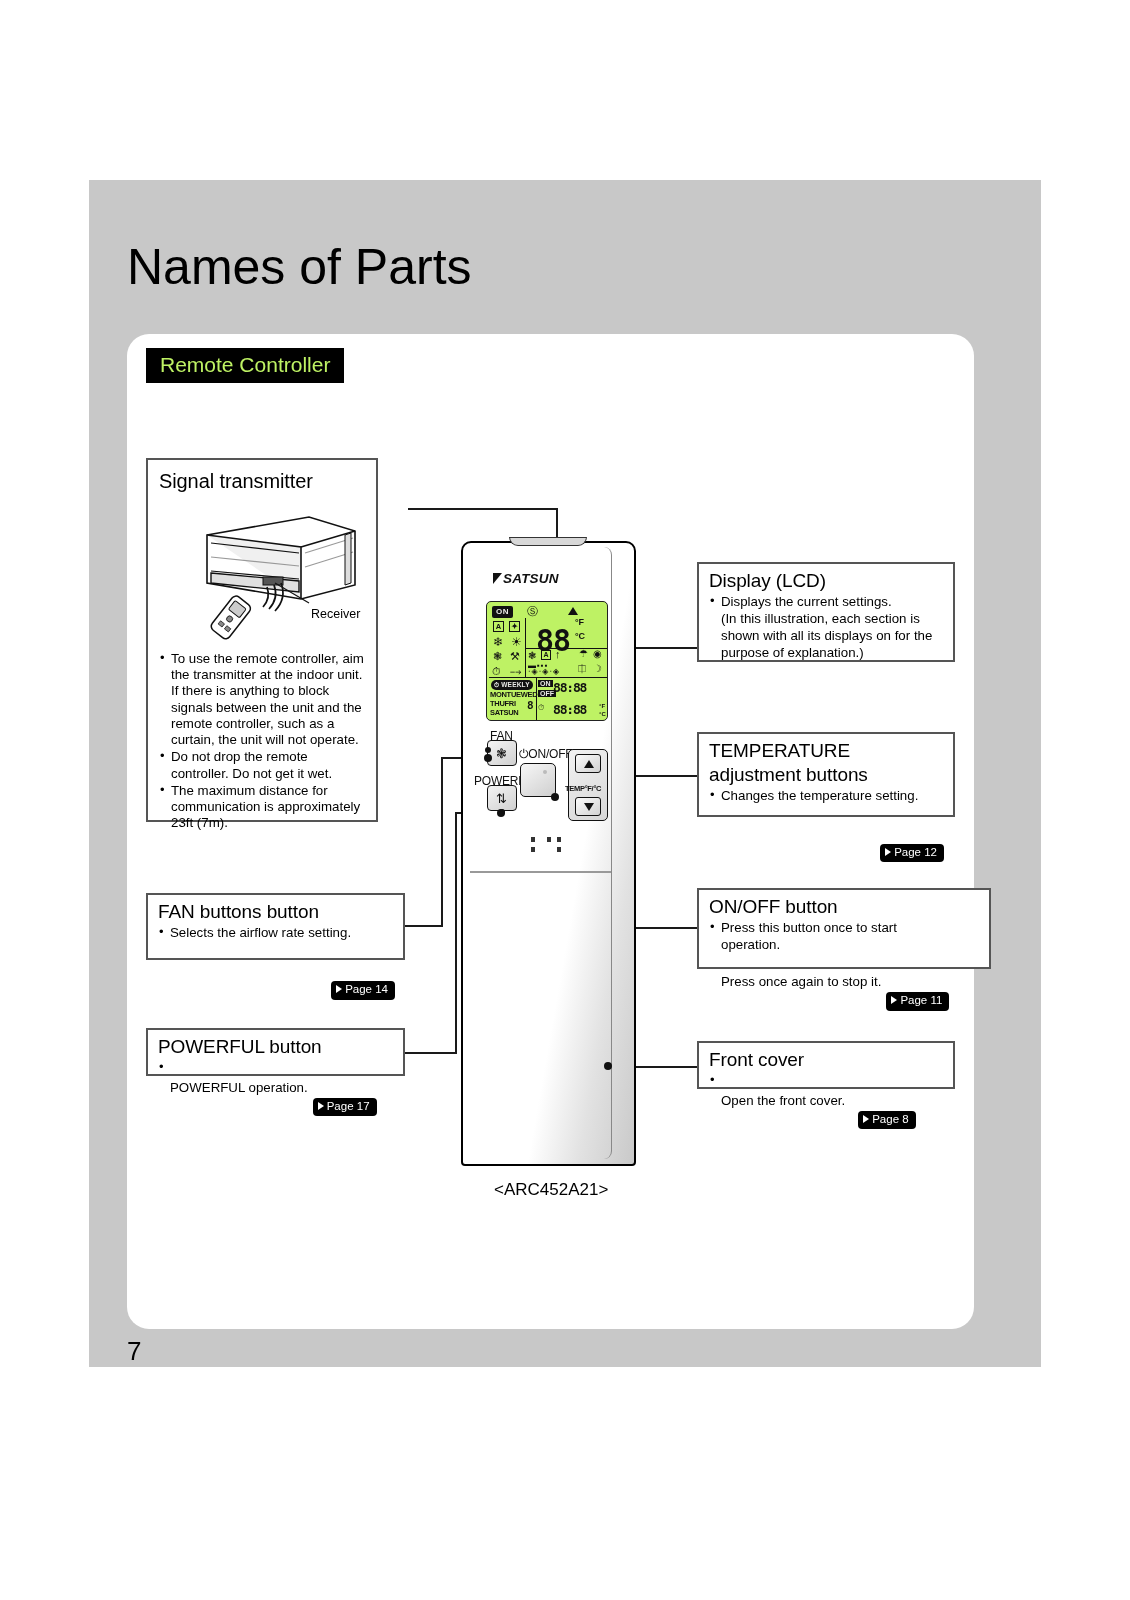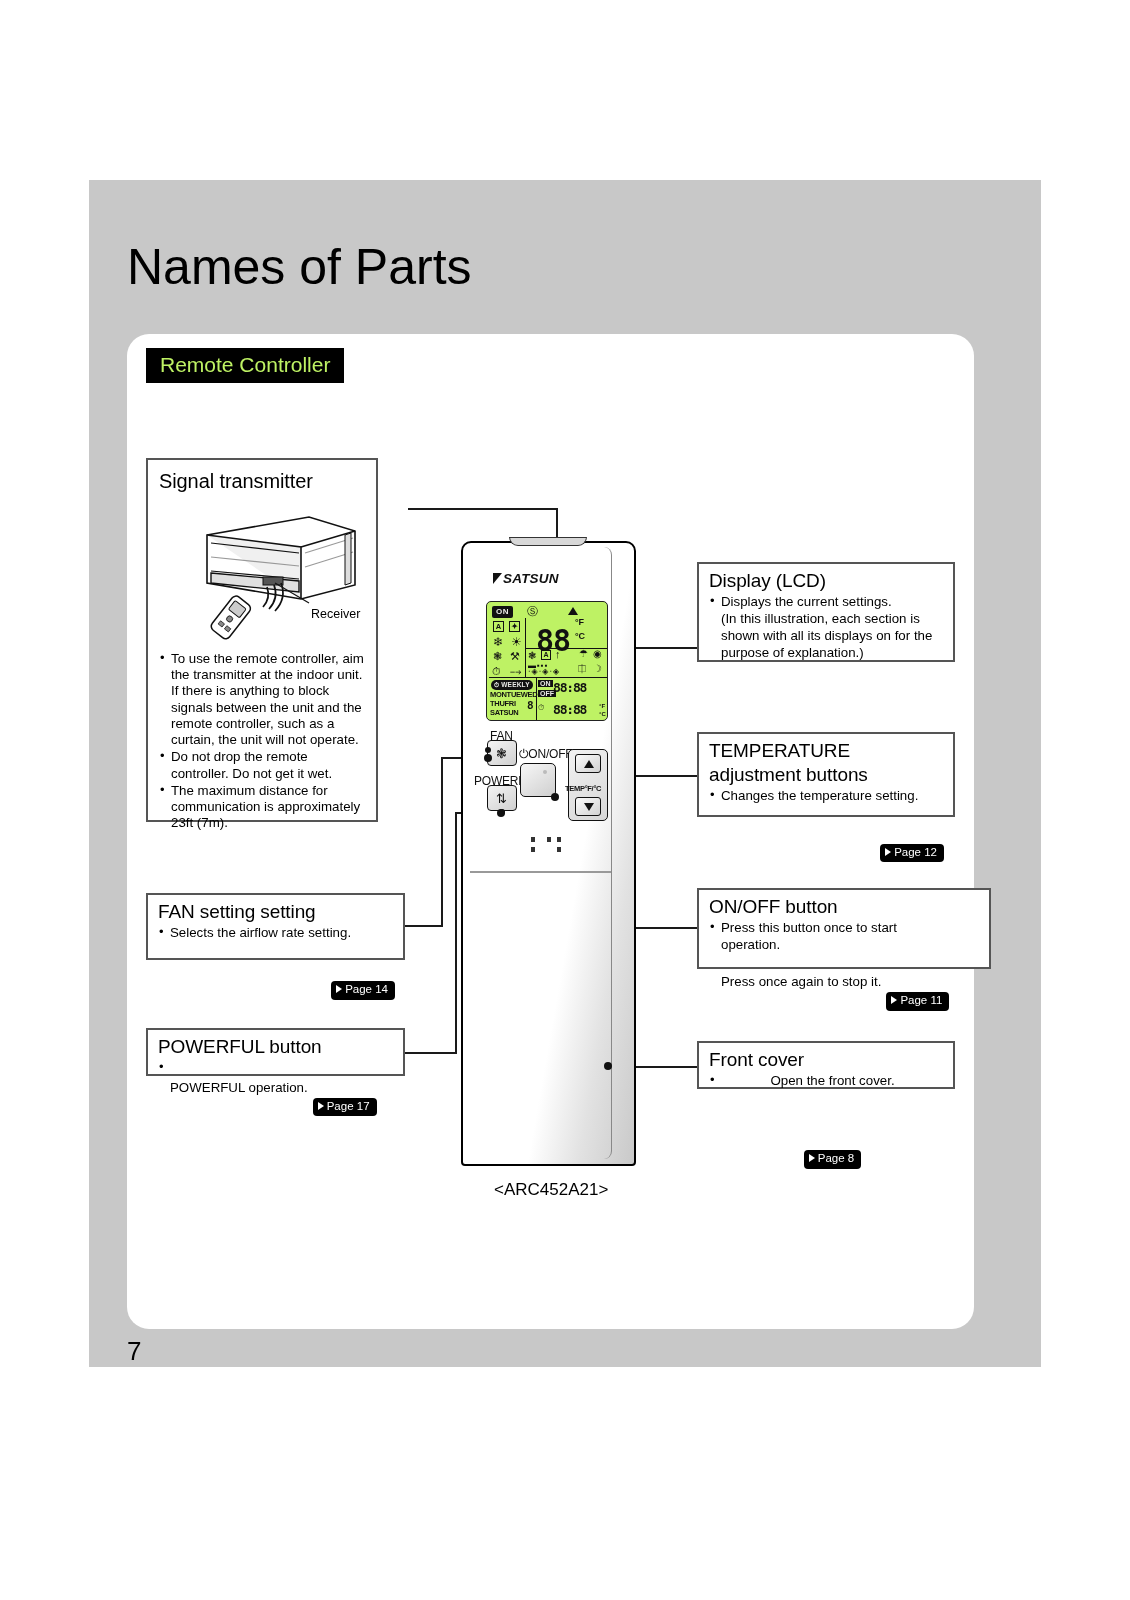--- a/index.html
+++ b/index.html
@@ -118,21 +118,21 @@
   
   #box-fan { left: 146px; top: 893px; width: 259px; height: 67px; padding: 6px 8px 5px 10px; }
   #box-powerful { left: 146px; top: 1028px; width: 259px; height: 48px; padding: 6px 8px 5px 10px; }
   #box-powerful li { display: flex; align-items: center; gap: 5px; }
 
   
   #box-display { left: 697px; top: 562px; width: 258px; height: 100px; padding: 6px 0 5px 10px; }
   #box-temp { left: 697px; top: 732px; width: 258px; height: 85px; padding: 6px 9px 5px 10px; }
   #box-onoff { left: 697px; top: 888px; width: 294px; height: 81px; padding: 6px 9px 5px 10px; }
   #box-front { left: 697px; top: 1041px; width: 258px; height: 48px; padding: 6px 9px 5px 10px; }
-  #box-front li { display: flex; align-items: center; gap: 23px; flex-direction: column; }
+  #box-front li { display: flex; align-items: center; gap: 13px; }
 
   
   .lead { position: absolute; background: #1a1a1a; z-index: 4; }
   .dot {
     position: absolute;
     width: 8px; height: 8px;
     border-radius: 50%;
     background: #111;
     z-index: 7;
   }
@@ -485,21 +485,21 @@
   <h3>Front cover</h3>
   <ul>
     <li>
       <span>Open the front cover.</span>
       <span class="pageref"><span class="tri"></span><span>Page 8</span></span>
     </li>
   </ul>
 </div>
 
 <div class="box" id="box-fan">
-  <h3>FAN setting setting</h3>
+  <h3>FAN buttons button</h3>
   <ul>
     <li>Selects the airflow rate setting.</li>
   </ul>
   <div class="ref-right">
     <span class="pageref"><span class="tri"></span><span>Page 14</span></span>
   </div>
 </div>
 
 <div class="box" id="box-powerful">
   <h3>POWERFUL button</h3>

